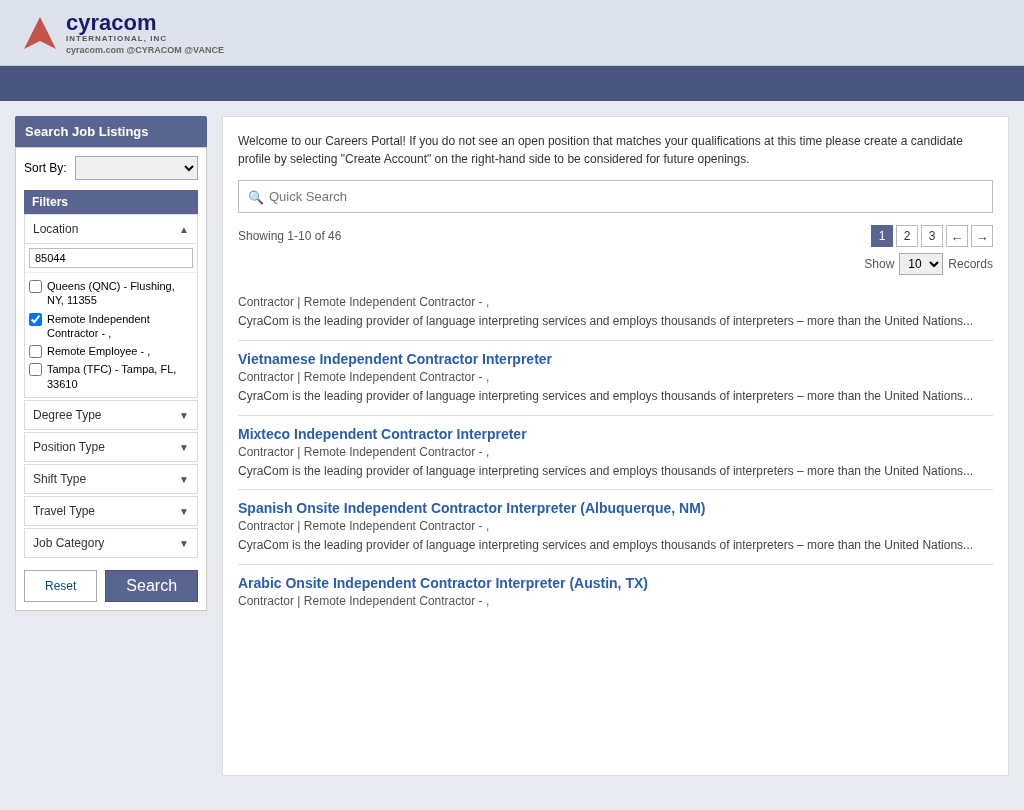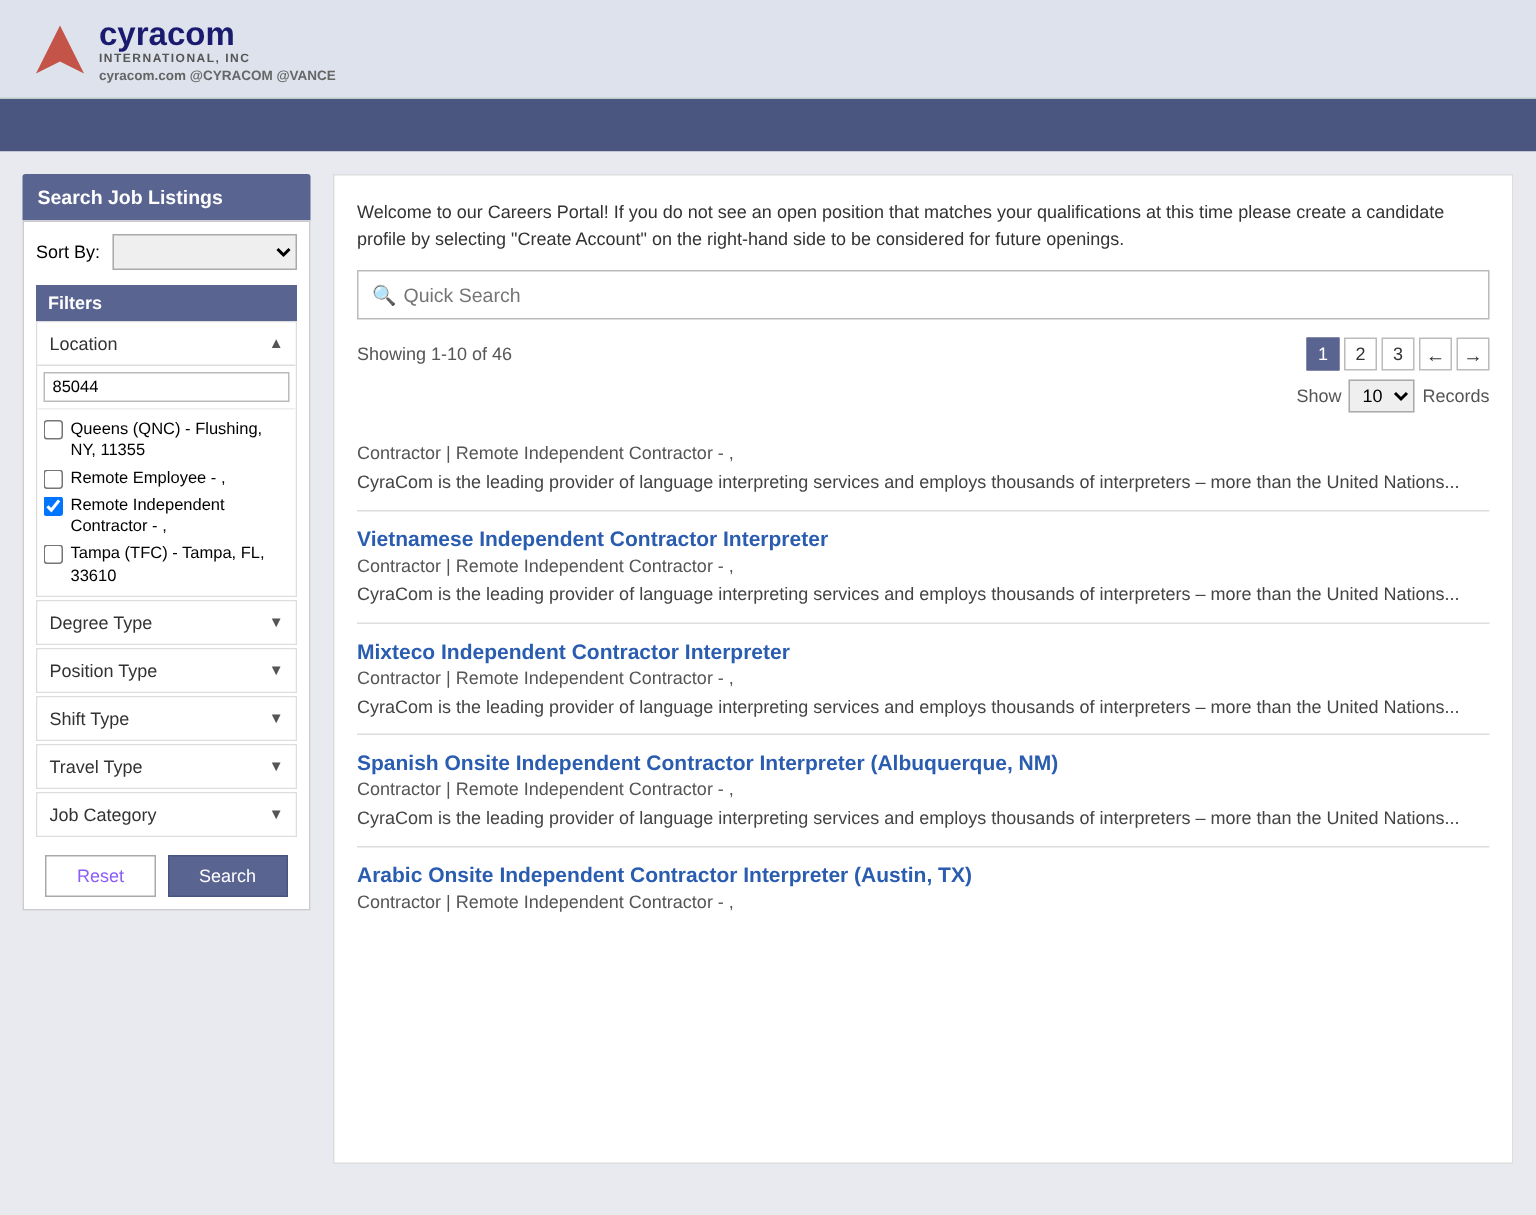--- a/index.html
+++ b/index.html
@@ -35,22 +35,22 @@
 
     .location-body { border-top: 1px solid #ddd; background: white; }
     .location-search { padding: 4px; }
     .location-search input { width: 100%; padding: 3px 5px; border: 1px solid #bbb; font-size: 11px; }
     .location-list { max-height: 130px; overflow-y: auto; padding: 4px; border-top: 1px solid #eee; }
     .location-item { display: flex; align-items: flex-start; gap: 5px; padding: 2px 0; font-size: 11px; }
     .location-item input[type=checkbox] { margin-top: 1px; flex-shrink: 0; }
     .location-item label { line-height: 1.3; }
 
     .btn-row { display: flex; gap: 8px; margin-top: 12px; justify-content: center; }
-    .btn-reset { padding: 6px 20px; background: white; border: 1px solid #aaa; font-size: 12px; cursor: pointer; color: #8b5cf6; }
-    .btn-search { padding: 6px 20px; background: #5a6490; border: 1px solid #4a5480; font-size: 12px; cursor: pointer; color: white; }
+    .btn-reset { padding: 6px 20px; background: white; border: 1px solid #aaa; font-size: 12px; cursor: pointer; color: #0c4a6e; }
+    .btn-search { padding: 6px 20px; background: #5a6490; border: 1px solid #4a5480; font-size: 16px; cursor: pointer; color: white; }
 
     .create-alert { background: #5a6490; color: white; text-align: center; padding: 9px; font-size: 12px; cursor: pointer; margin-top: 10px; border: none; width: 100%; border-radius: 2px; }
 
     
     .content { flex: 1; background: white; padding: 15px; border: 1px solid #ddd; }
 
     .welcome-text { font-size: 12px; color: #333; margin-bottom: 12px; line-height: 1.5; }
 
     .quick-search-wrap { position: relative; margin-bottom: 12px; }
     .quick-search-wrap .search-icon { position: absolute; left: 10px; top: 50%; transform: translateY(-50%); color: #888; font-size: 13px; }
@@ -118,26 +118,26 @@
         <div class="location-body">
           <div class="location-search">
             <input type="text" value="85044" style="">
           </div>
           <div class="location-list">
             <div class="location-item">
               <input type="checkbox" style="">
               <label>Queens (QNC) - Flushing, NY, 11355</label>
             </div>
             <div class="location-item">
+              <input type="checkbox" checked="" style="">
+              <label>Remote Independent Contractor - ,</label>
+            </div>
+            <div class="location-item">
               <input type="checkbox" style="">
               <label>Remote Employee - ,</label>
-            </div>
-            <div class="location-item">
-              <input type="checkbox" checked="" style="">
-              <label>Remote Independent Contractor - ,</label>
             </div>
             <div class="location-item">
               <input type="checkbox" style="">
               <label>Tampa (TFC) - Tampa, FL, 33610</label>
             </div>
           </div>
         </div>
       </div>
 
       <div class="filter-section">

